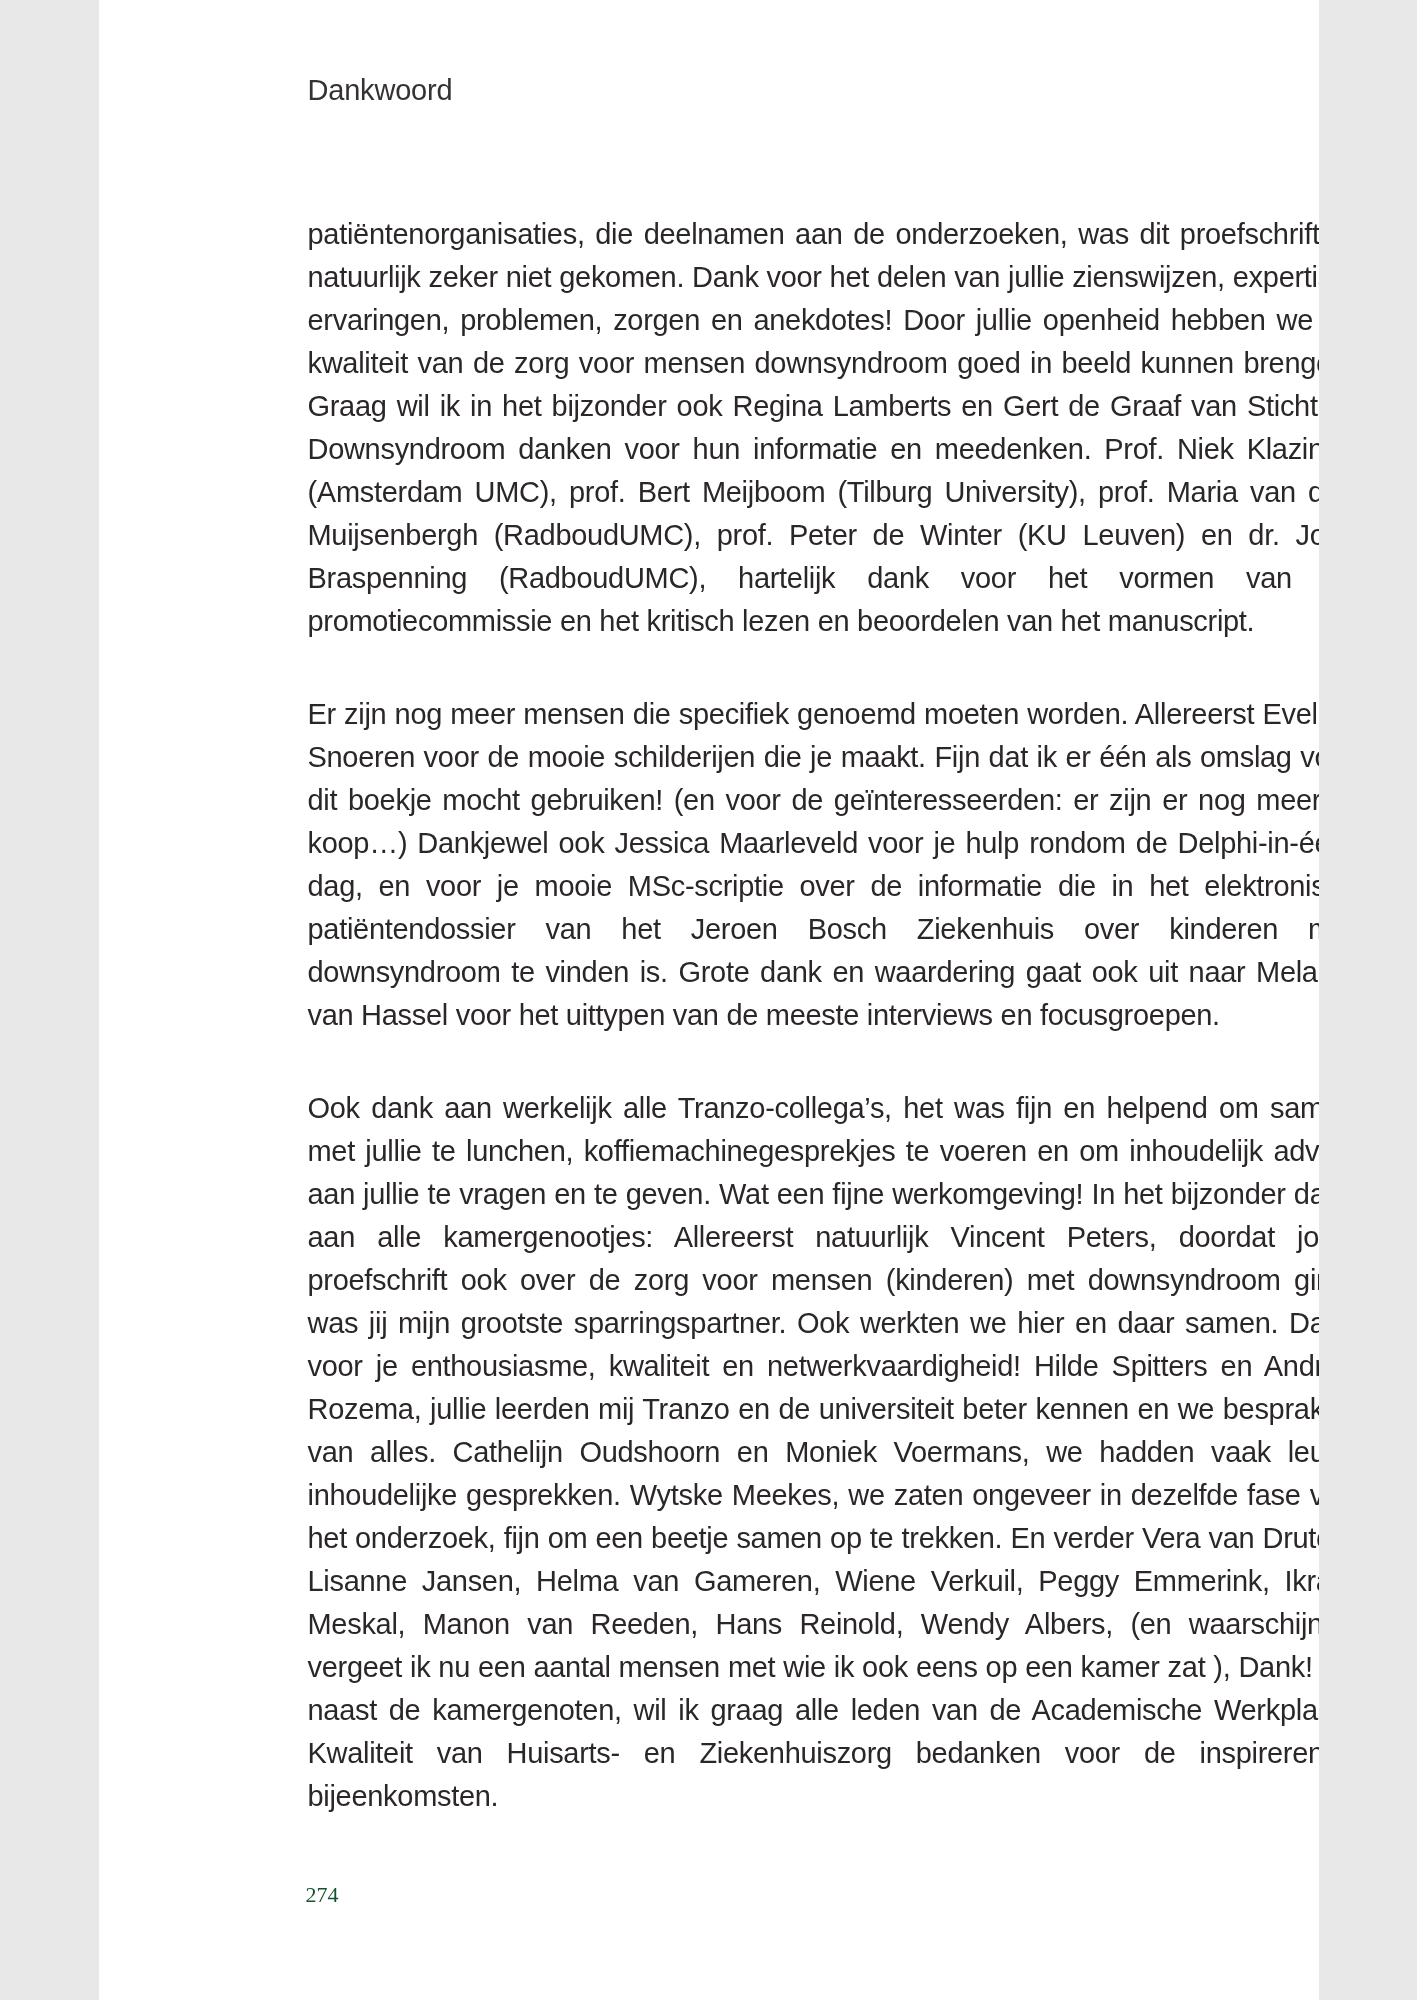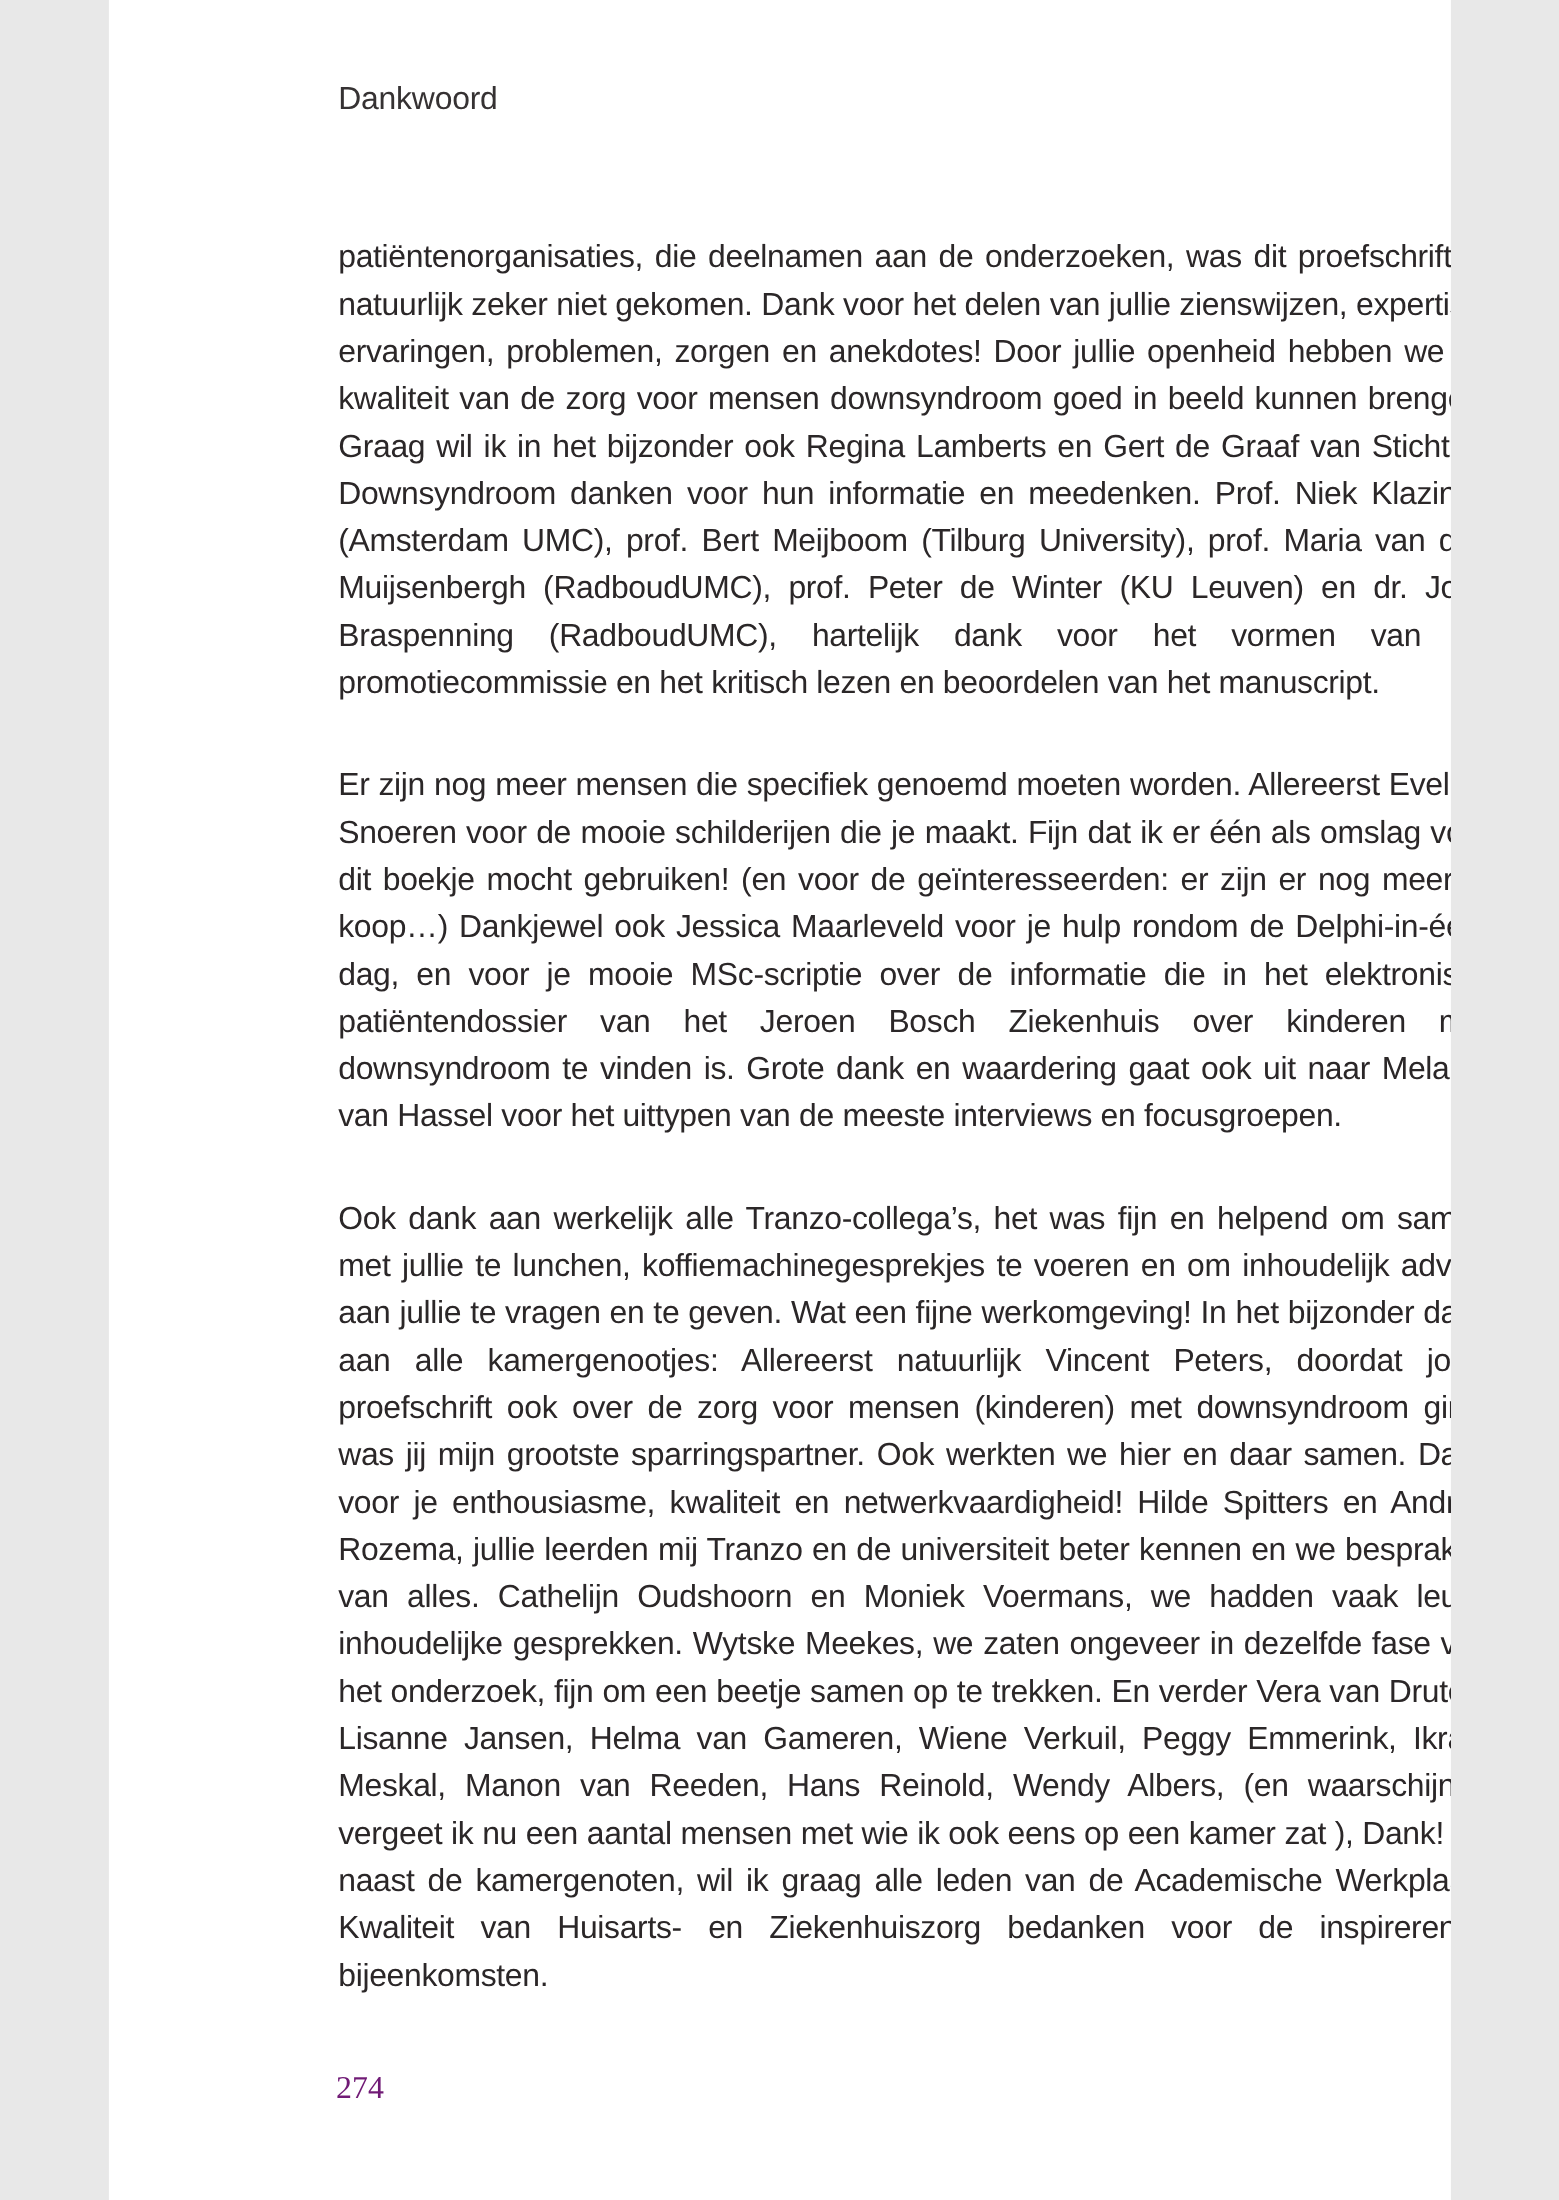--- a/index.html
+++ b/index.html
@@ -44,23 +44,23 @@
     font-weight: 400;
   }
   .body-text p:last-child {
     margin-bottom: 0;
   }
   .page-number {
     position: absolute;
     left: 207px;
     top: 1884px;
     font-family: "Liberation Serif", serif;
-    font-size: 29px;
+    font-size: 22px;
     line-height: 1;
-    color: #701a75;
+    color: #14532d;
   }
 </style>
 </head>
 <body>
 
 <div class="page">
 
   <div class="running-header">Dankwoord</div>
 
   <div class="body-text">

